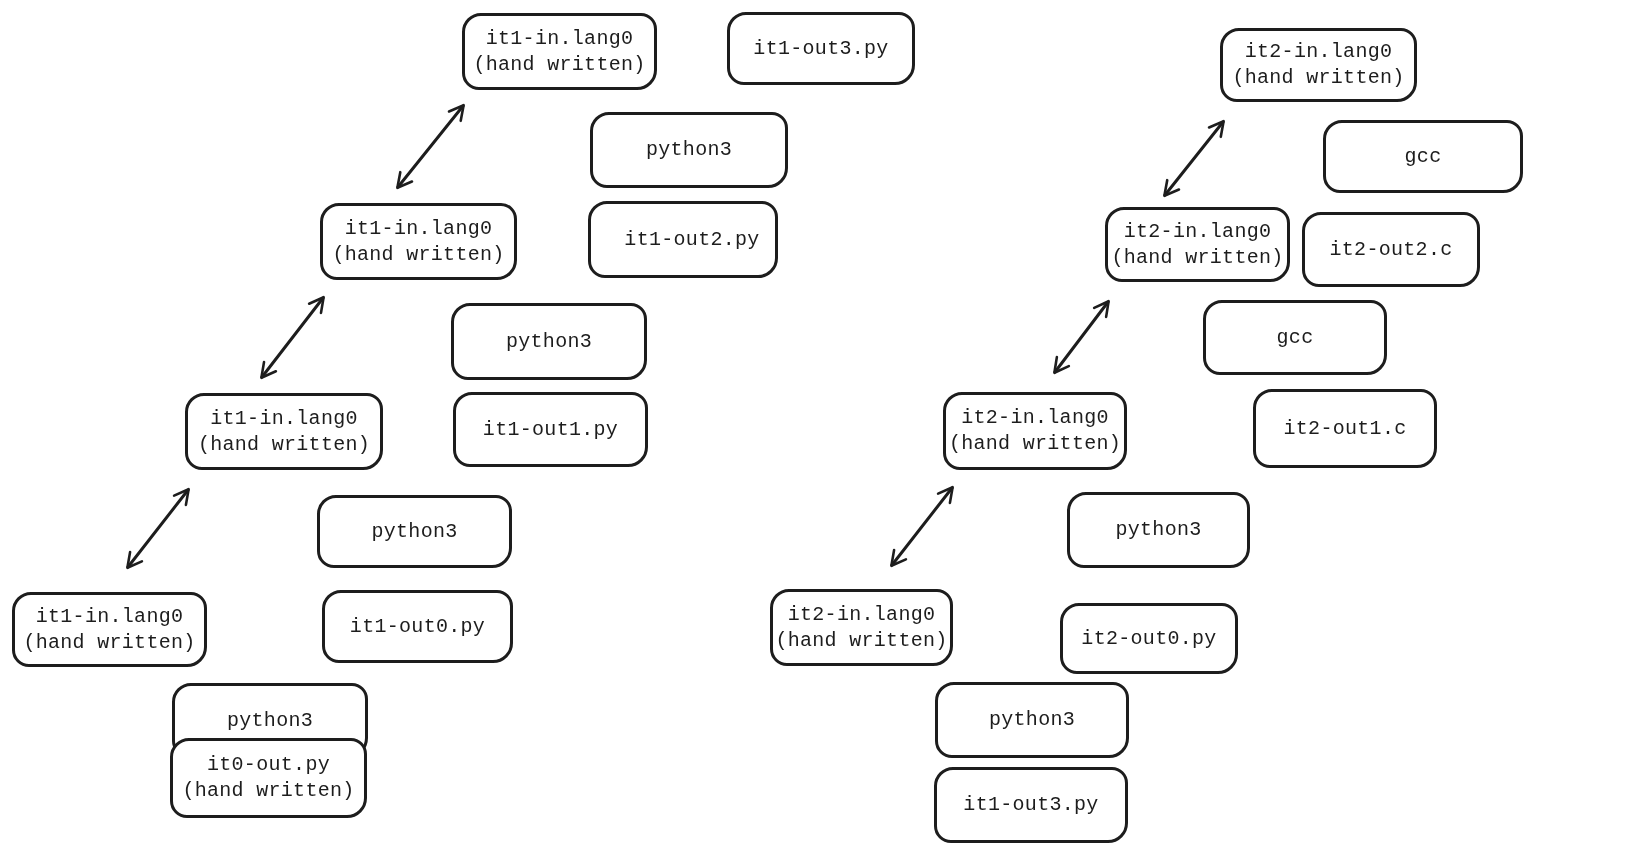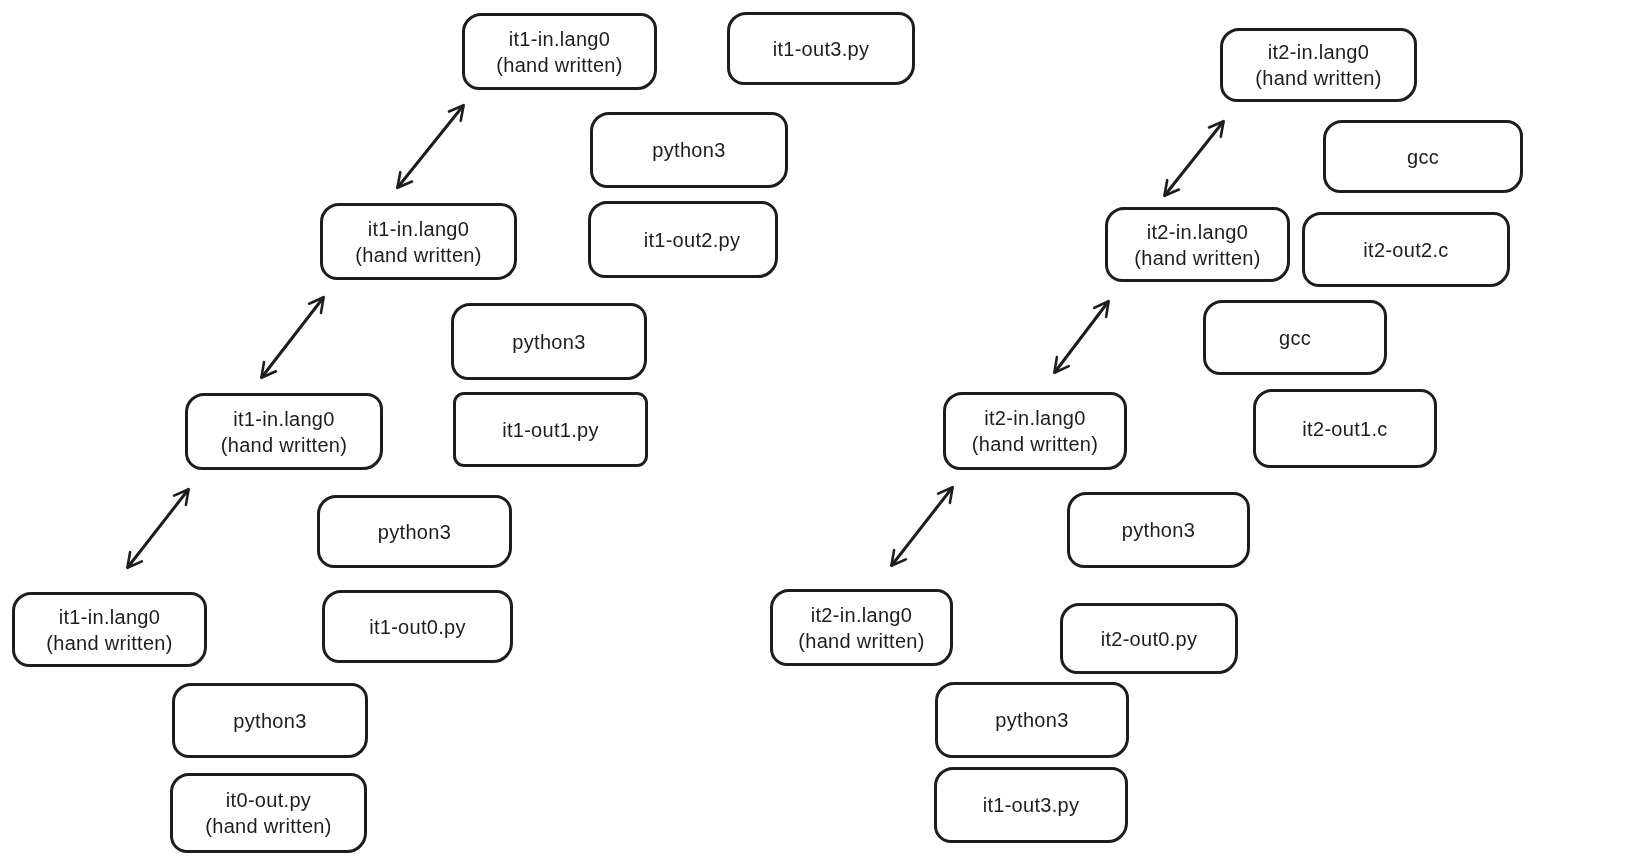--- a/index.html
+++ b/index.html
@@ -10,21 +10,21 @@
     margin: 0;
     padding: 0;
     background: var(--bg);
   }
   #canvas {
     position: relative;
     width: 1639px;
     height: 861px;
     background: var(--bg);
     overflow: hidden;
-    font-family: Liberation Sans, sans-serif;
+    font-family: Liberation Mono, monospace;
   }
   #arrow-layer {
     position: absolute;
     left: 0;
     top: 0;
     pointer-events: none;
   }
   .node {
     position: absolute;
     box-sizing: border-box;
@@ -68,34 +68,34 @@
 <div class="node" style="left: 462px; top: 13px; width: 195px; height: 77px;">it1-in.lang0
 (hand written)</div>
     <div class="node" style="left: 727px; top: 12px; width: 188px; height: 73px;">it1-out3.py</div>
     <div class="node" style="left: 590px; top: 112px; width: 198px; height: 76px;">python3</div>
     <div class="node" style="left: 320px; top: 203px; width: 197px; height: 77px;">it1-in.lang0
 (hand written)</div>
     <div class="node" style="left: 588px; top: 201px; width: 190px; height: 77px; padding-left: 18px;">it1-out2.py</div>
     <div class="node" style="left: 451px; top: 303px; width: 196px; height: 77px;">python3</div>
     <div class="node" style="left: 185px; top: 393px; width: 198px; height: 77px;">it1-in.lang0
 (hand written)</div>
-    <div class="node" style="left: 453px; top: 392px; width: 195px; height: 75px; border-radius: 11px;">it1-out1.py</div>
+    <div class="node" style="left: 453px; top: 392px; width: 195px; height: 75px;">it1-out1.py</div>
     <div class="node" style="left: 317px; top: 495px; width: 195px; height: 73px;">python3</div>
     <div class="node" style="left: 12px; top: 592px; width: 195px; height: 75px;">it1-in.lang0
 (hand written)</div>
     <div class="node" style="left: 322px; top: 590px; width: 191px; height: 73px;">it1-out0.py</div>
     <div class="node" style="left: 172px; top: 683px; width: 196px; height: 75px;">python3</div>
-    <div class="node" style="left: 170px; top: 773px; width: 197px; height: 80px;">it0-out.py
+    <div class="node" style="left: 170px; top: 738px; width: 197px; height: 80px;">it0-out.py
 (hand written)</div>
     <div class="node" style="left: 1220px; top: 28px; width: 197px; height: 74px;">it2-in.lang0
 (hand written)</div>
     <div class="node" style="left: 1323px; top: 120px; width: 200px; height: 73px;">gcc</div>
     <div class="node" style="left: 1105px; top: 207px; width: 185px; height: 75px;">it2-in.lang0
 (hand written)</div>
-    <div class="node" style="left: 1302px; top: 212px; width: 208px; height: 75px;">it2-out2.c</div>
+    <div class="node" style="left: 1302px; top: 212px; width: 178px; height: 75px;">it2-out2.c</div>
     <div class="node" style="left: 1203px; top: 300px; width: 184px; height: 75px;">gcc</div>
     <div class="node" style="left: 943px; top: 392px; width: 184px; height: 78px;">it2-in.lang0
 (hand written)</div>
     <div class="node" style="left: 1253px; top: 389px; width: 184px; height: 79px;">it2-out1.c</div>
     <div class="node" style="left: 1067px; top: 492px; width: 183px; height: 76px;">python3</div>
     <div class="node" style="left: 770px; top: 589px; width: 183px; height: 77px;">it2-in.lang0
 (hand written)</div>
     <div class="node" style="left: 1060px; top: 588px; width: 178px; height: 71px; margin-top: 15px;">it2-out0.py</div>
     <div class="node" style="left: 935px; top: 682px; width: 194px; height: 76px;">python3</div>
     <div class="node" style="left: 934px; top: 767px; width: 194px; height: 76px;">it1-out3.py</div>

